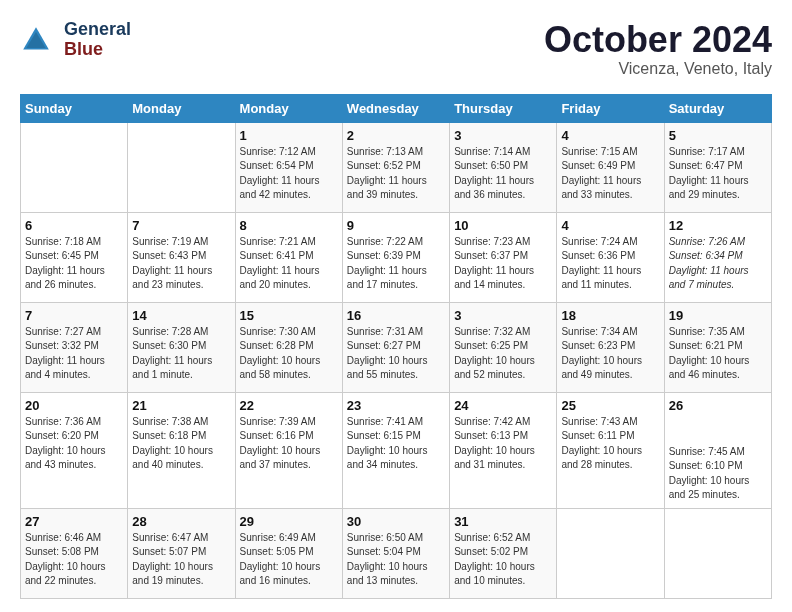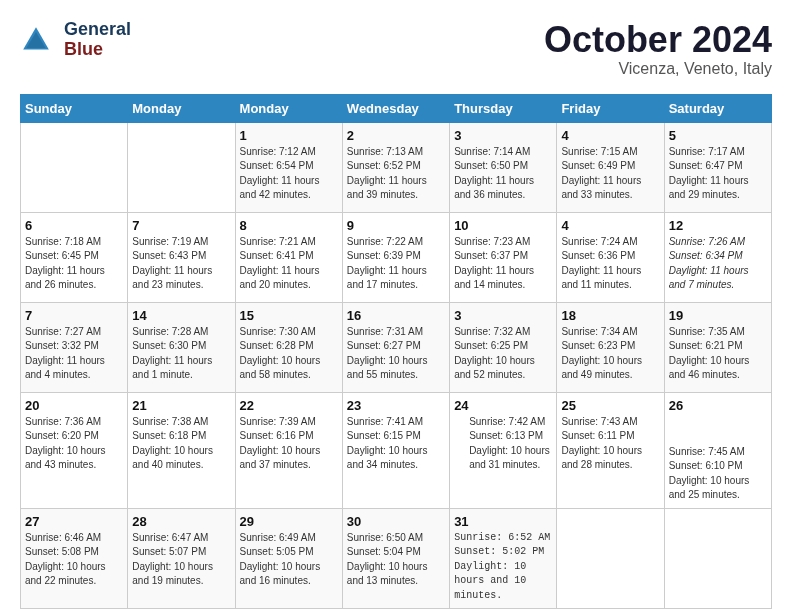--- a/index.html
+++ b/index.html
@@ -255,21 +255,21 @@
 Daylight: 10 hours and 37 minutes.</div>
         </td>
         <td>
           <span class="day-number">23</span>
           <div class="day-info" style="white-space: pre-line;">Sunrise: 7:41 AM
 Sunset: 6:15 PM
 Daylight: 10 hours and 34 minutes.</div>
         </td>
         <td>
           <span class="day-number">24</span>
-          <div class="day-info" style="white-space: pre-line; margin-left: 15px;">Sunrise: 7:42 AM
+          <div class="day-info" style="white-space: pre-line;">Sunrise: 7:42 AM
 Sunset: 6:13 PM
 Daylight: 10 hours and 31 minutes.</div>
         </td>
         <td>
           <span class="day-number">25</span>
           <div class="day-info" style="white-space: pre-line;">Sunrise: 7:43 AM
 Sunset: 6:11 PM
 Daylight: 10 hours and 28 minutes.</div>
         </td>
         <td>
@@ -299,21 +299,21 @@
 Daylight: 10 hours and 16 minutes.</div>
         </td>
         <td>
           <span class="day-number">30</span>
           <div class="day-info" style="white-space: pre-line;">Sunrise: 6:50 AM
 Sunset: 5:04 PM
 Daylight: 10 hours and 13 minutes.</div>
         </td>
         <td>
           <span class="day-number">31</span>
-          <div class="day-info" style="white-space: pre-line; font-family: Liberation Mono, monospace;">Sunrise: 6:52 AM
+          <div class="day-info" style="white-space: pre-line;">Sunrise: 6:52 AM
 Sunset: 5:02 PM
 Daylight: 10 hours and 10 minutes.</div>
         </td>
         <td class="empty-cell"></td>
         <td class="empty-cell"></td>
       </tr>
     </tbody>
 </table>
 
 </body></html>

